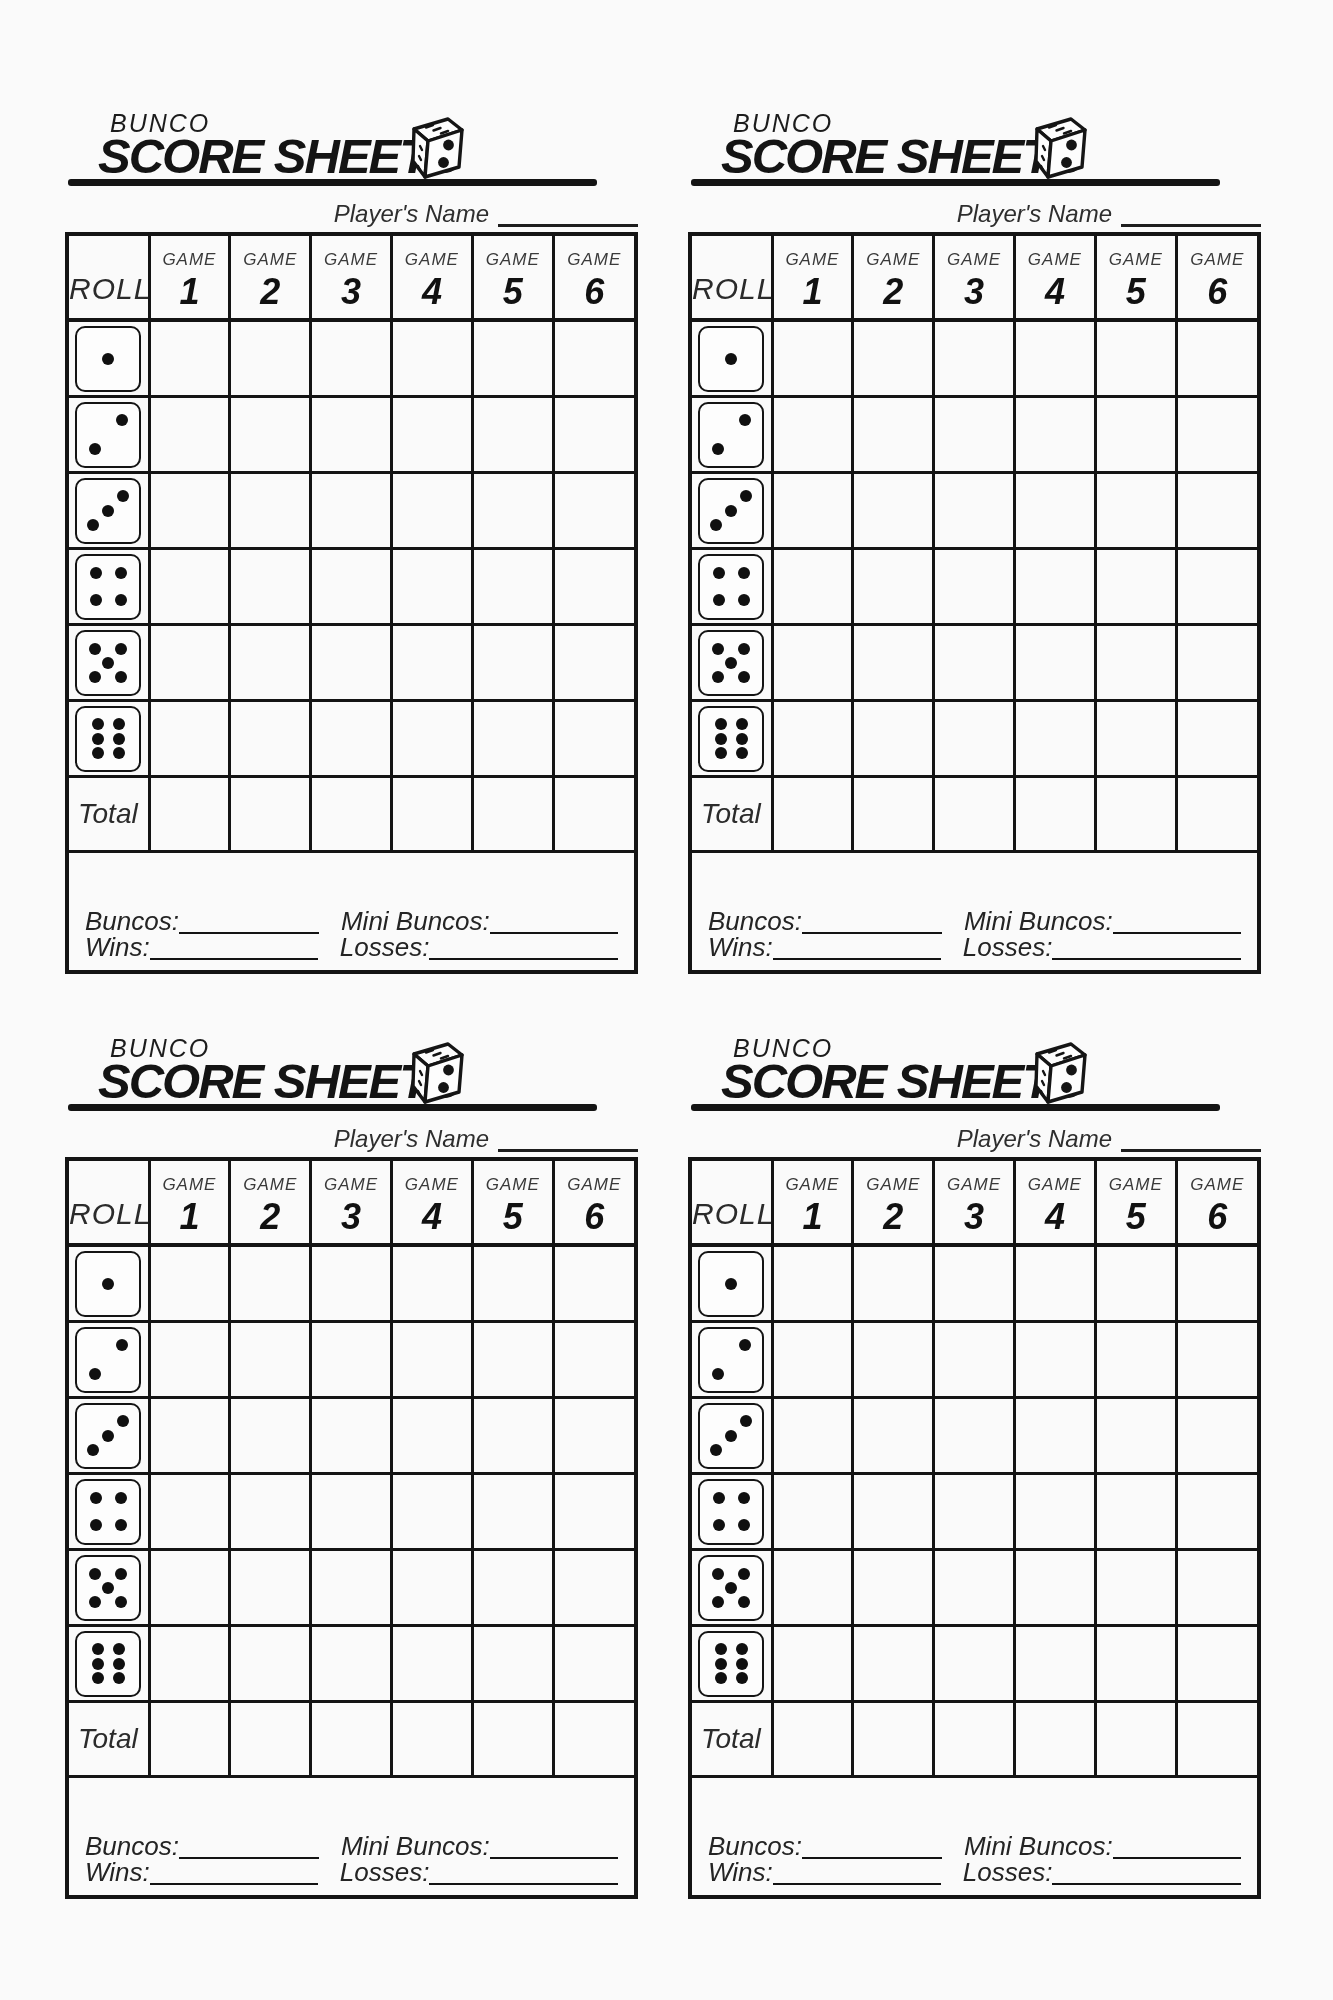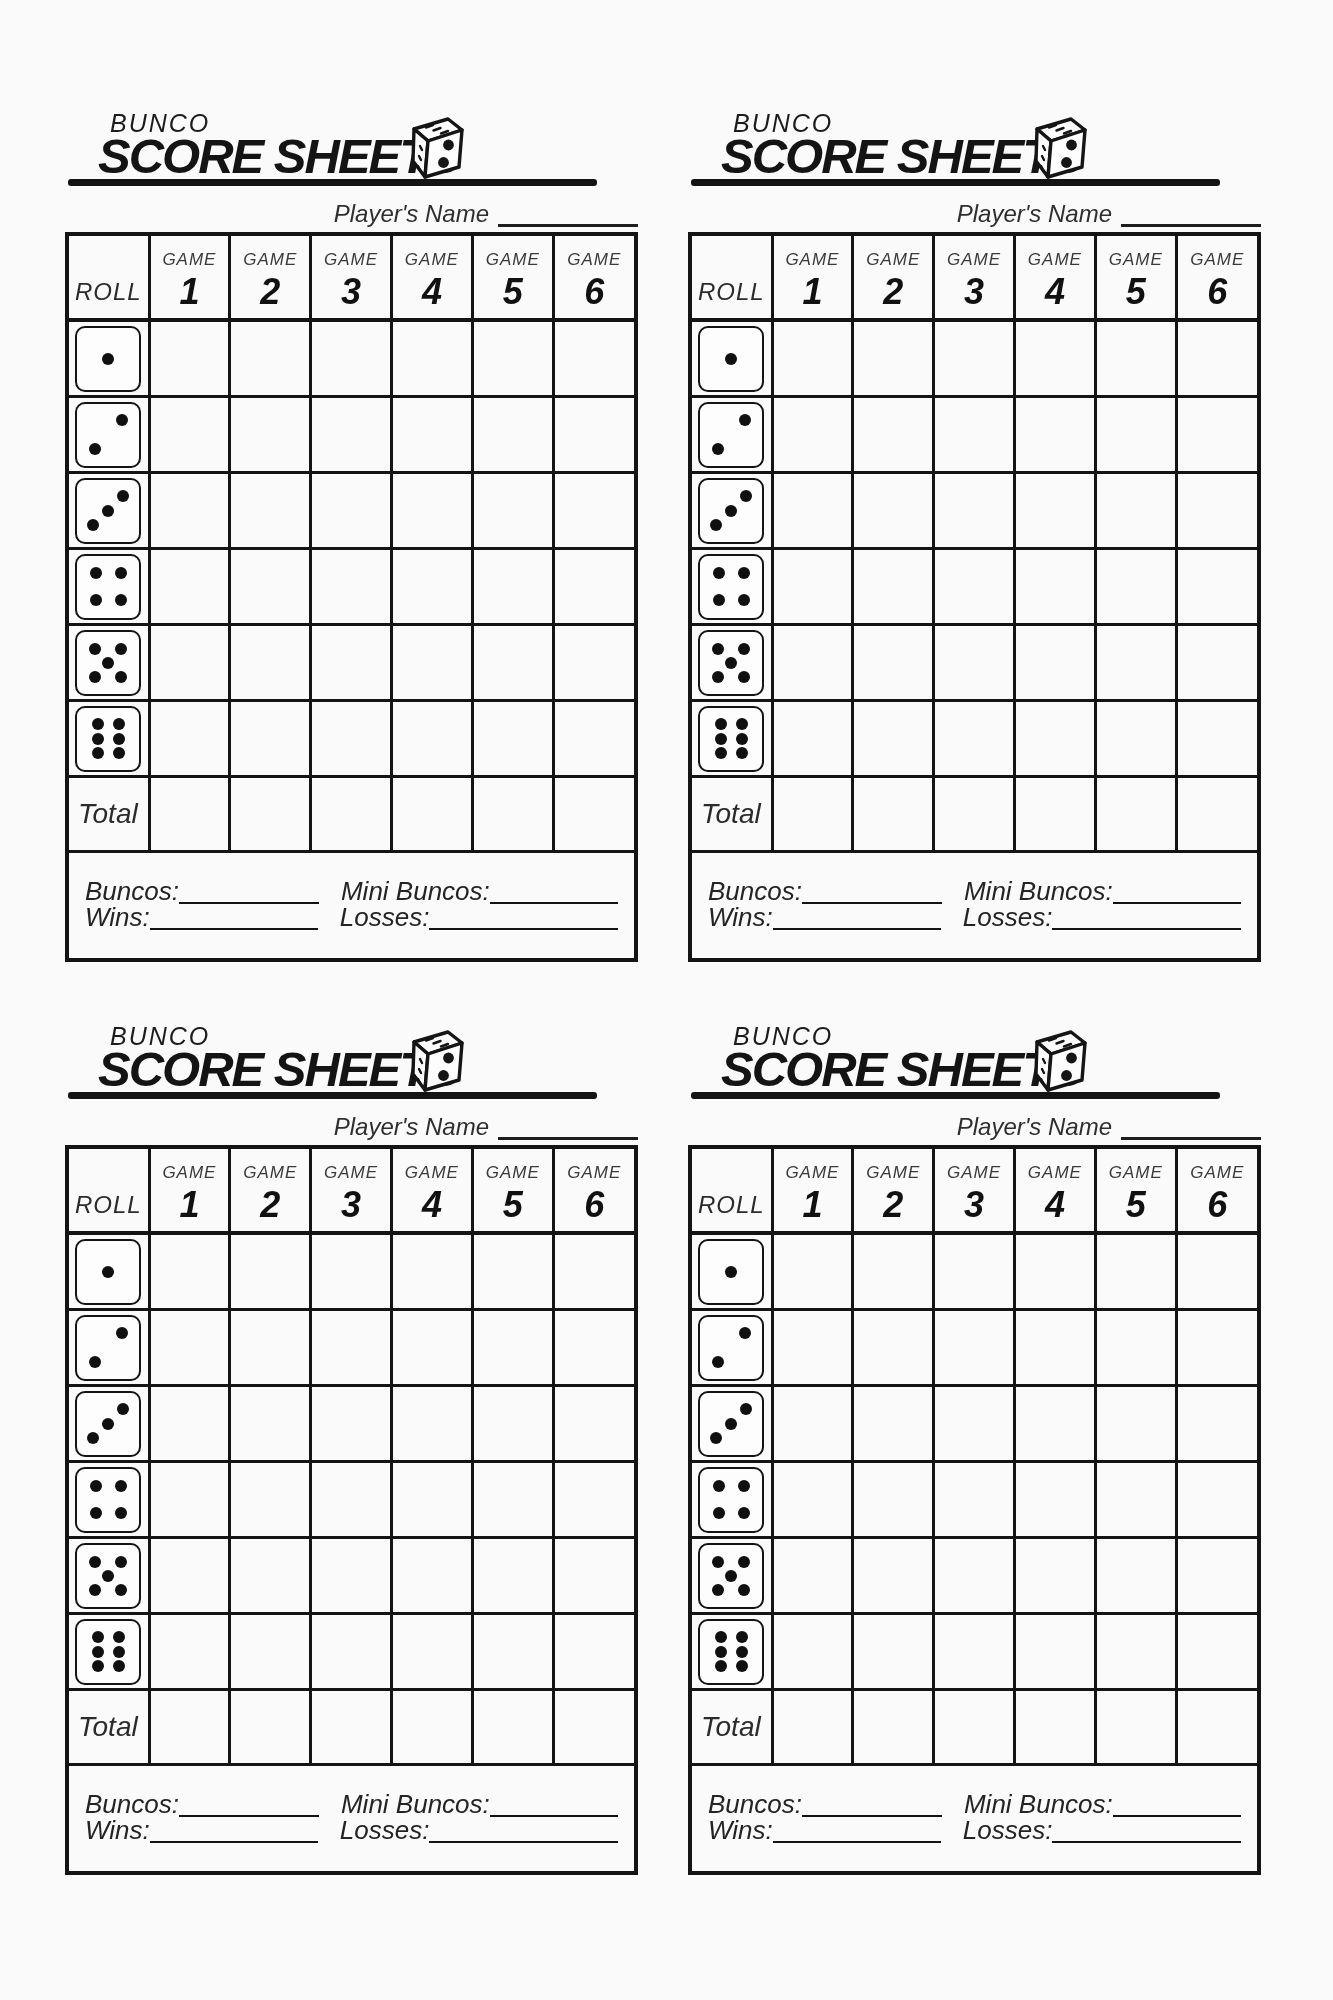--- a/index.html
+++ b/index.html
@@ -48,21 +48,21 @@
     border-bottom:3px solid #1d1d1d;
   }
 
   
   .card{margin-top:5px;border:4px solid #141414;background:transparent;}
   table{border-collapse:collapse;border-style:hidden;width:100%;table-layout:fixed;}
   col.c-roll{width:80px;}
   td,th{border:3px solid #141414;padding:0;}
   thead th{border-bottom-width:4px;}
   th{font-weight:normal;vertical-align:middle;height:70px;}
-  .roll-th{font-size:24px;color:#2b2b2b;letter-spacing:1px;text-align:center;vertical-align:bottom;padding-bottom:12px;}
+  .roll-th{font-size:30px;color:#2b2b2b;letter-spacing:1px;text-align:center;vertical-align:bottom;padding-bottom:12px;}
   .game-word{font-size:17px;letter-spacing:1px;color:#3a3a3a;text-align:center;margin-top:8px;}
   .game-num{font-size:36px;font-weight:bold;color:#111;text-align:center;margin-top:1px;}
   tbody td{height:73px;}
   .total-row td{height:72px;}
   .roll-cell{text-align:center;vertical-align:middle;}
   .die{
     position:relative;width:62px;height:62px;margin:0 auto;
     border:2.5px solid #141414;border-radius:10px;background:#fdfdfd;
   }
   .pip{
@@ -70,22 +70,22 @@
     border-radius:50%;transform:translate(-50%,-50%);
   }
   .total-cell{
     font-size:28px;color:#2b2b2b;text-align:left;
     padding-left:9px;vertical-align:middle;
   }
 
   
   .footer{
     border-top:3px solid #141414;
-    height:108px;box-sizing:border-box;
-    display:flex;flex-direction:column;justify-content:center;
+    height:120px;box-sizing:border-box;
+    display:flex;flex-direction:column;justify-content:flex-end;
     padding:6px 16px 10px 16px;
   }
   .f-row{display:flex;align-items:flex-end;}
   .f-label{font-size:26px;color:#242424;line-height:1;white-space:nowrap;}
   .blank{border-bottom:2.5px solid #131313;height:18px;}
   .b1{width:140px;}
   .b3{width:168px;}
   .b2,.b4{flex:1;}
   .mini{margin-left:22px;}
 </style>

